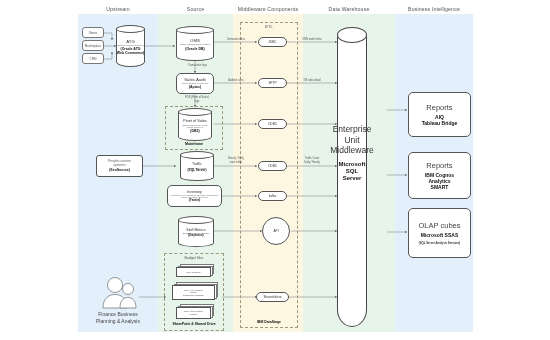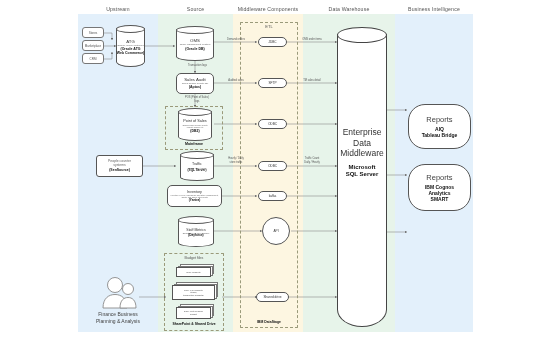--- a/index.html
+++ b/index.html
@@ -68,23 +68,23 @@
              border-radius:0 0 50% 50%/0 0 6% 6%;}
   #dwh .top{position:absolute;left:0;right:0;top:0;height:14px;background:#fff;
             border:1px solid #444;border-radius:50%;}
   #dwh .txt{position:absolute;left:0;right:0;top:40%;transform:translateY(-40%);
             display:flex;flex-direction:column;align-items:center;gap:5px;}
   #dwh .t1{font-size:8.5px;color:#333;line-height:1.25;text-align:center;}
   #dwh .t2{font-size:6px;font-weight:bold;color:#111;line-height:1.2;text-align:center;}
 
   
   .bi{position:absolute;box-sizing:border-box;background:#fff;
-      border:0.8px solid #555;border-radius:17px;
+      border:0.8px solid #555;border-radius:5px;
       display:flex;flex-direction:column;align-items:center;
-      justify-content:center;text-align:center;gap:2px;margin-top:12px;}
+      justify-content:center;text-align:center;gap:2px;}
   .bi-title{font-size:7.5px;color:#444;}
   .bi-tech{font-size:5px;font-weight:bold;color:#111;line-height:1.25;}
   .bi-sub{font-size:2.8px;font-weight:bold;color:#333;}
 
   
   .docstack{position:absolute;box-sizing:border-box;}
   .docstack .sheet{position:absolute;background:#fff;border:0.6px solid #777;}
   .docstack .front{position:absolute;left:0;right:3px;top:3px;bottom:0;
                    background:#fff;border:0.6px solid #555;
                    display:flex;align-items:center;justify-content:center;
@@ -292,27 +292,27 @@
   <div class="mw" style="left:258px;top:37px;width:29px;height:10px;">JDBC</div>
   <div class="mw" style="left:258px;top:78px;width:29px;height:10px;">SFTP</div>
   <div class="mw" style="left:258px;top:119px;width:29px;height:10px;">ODBC</div>
   <div class="mw" style="left:258px;top:161px;width:29px;height:10px;">ODBC</div>
   <div class="mw" style="left:258px;top:191px;width:29px;height:10px;">kafka</div>
   <div class="mw-circle" style="left:262px;top:217px;width:28px;height:28px;">API</div>
   <div class="mw" style="left:256px;top:292px;width:33px;height:10px;">Shared drive</div>
 
   <div class="group-label" style="left:240px;top:320px;width:58px;font-size:3.4px;">IBM DataStage</div>
 
-  <div id="dwh" style="left:337px;top:27px;width:50px;height:300px;">
+  <div id="dwh" style="left:337px;top:27px;width:30px;height:300px;">
     <div class="body"></div>
     <div class="top"></div>
     <div class="txt">
       <div class="t1">
         <div>Enterprise</div>
-        <div>Data</div>
+        <div>Unit</div>
         <div>Middleware</div>
       </div>
       <div class="t2">
         <div>Microsoft</div>
         <div>SQL Server</div>
       </div>
     </div>
   </div>
 
   <div class="bi" style="left:408px;top:92px;width:63px;height:45px;">
@@ -325,20 +325,25 @@
 
   <div class="bi" style="left:408px;top:152px;width:63px;height:47px;">
     <div class="bi-title">Reports</div>
     <div class="bi-tech">
       <div>IBM Cognos</div>
       <div>Analytics</div>
       <div>SMART</div>
     </div>
   </div>
 
+  <div class="bi" style="left:408px;top:208px;width:63px;height:50px;">
+    <div class="bi-title">OLAP cubes</div>
+    <div class="bi-tech">Microsoft SSAS</div>
+    <div class="bi-sub">(SQL Server Analysis Services)</div>
+  </div>
 
   <div class="elabel" style="left:215px;top:38px;width:42px;">Demand orders</div>
   <div class="elabel" style="left:175px;top:64px;width:45px;">Transaction logs</div>
   <div class="elabel" style="left:172px;top:96px;width:50px;">POS (Point of Sales)</div>
   <div class="elabel" style="left:172px;top:100px;width:50px;">logs</div>
   <div class="elabel" style="left:215px;top:79px;width:42px;">Audited sales</div>
   <div class="elabel" style="left:289px;top:38px;width:46px;">OMS order items</div>
   <div class="elabel" style="left:289px;top:79px;width:46px;">TM sales detail</div>
   <div class="elabel" style="left:215px;top:157px;width:42px;">Hourly / Daily</div>
   <div class="elabel" style="left:215px;top:161px;width:42px;">store traffic</div>

